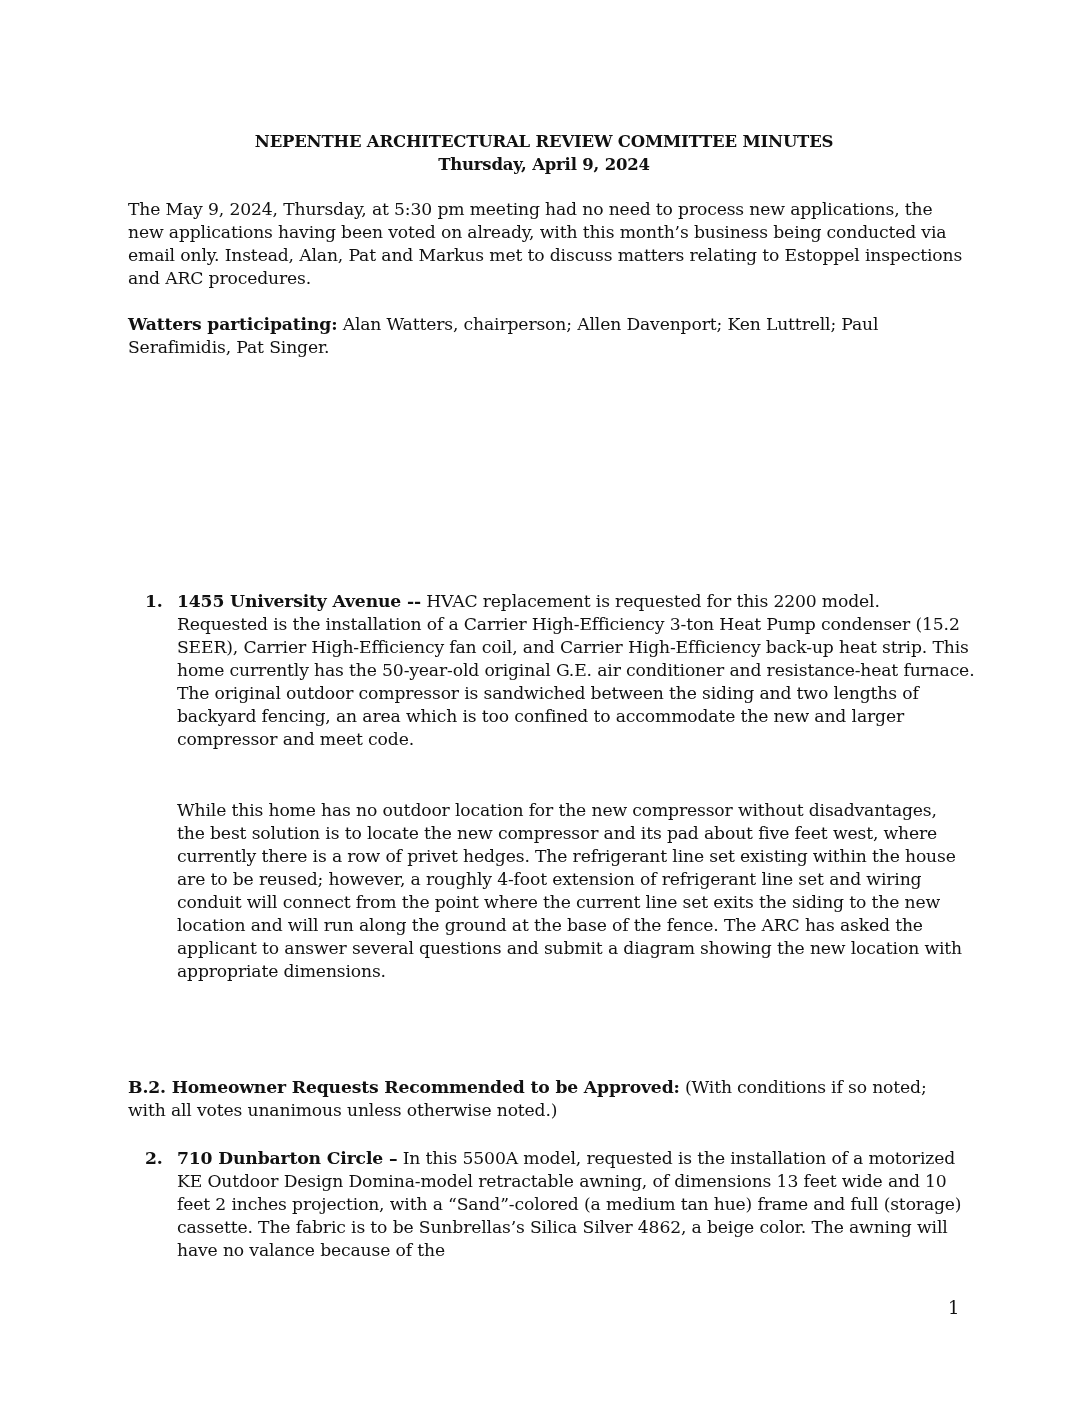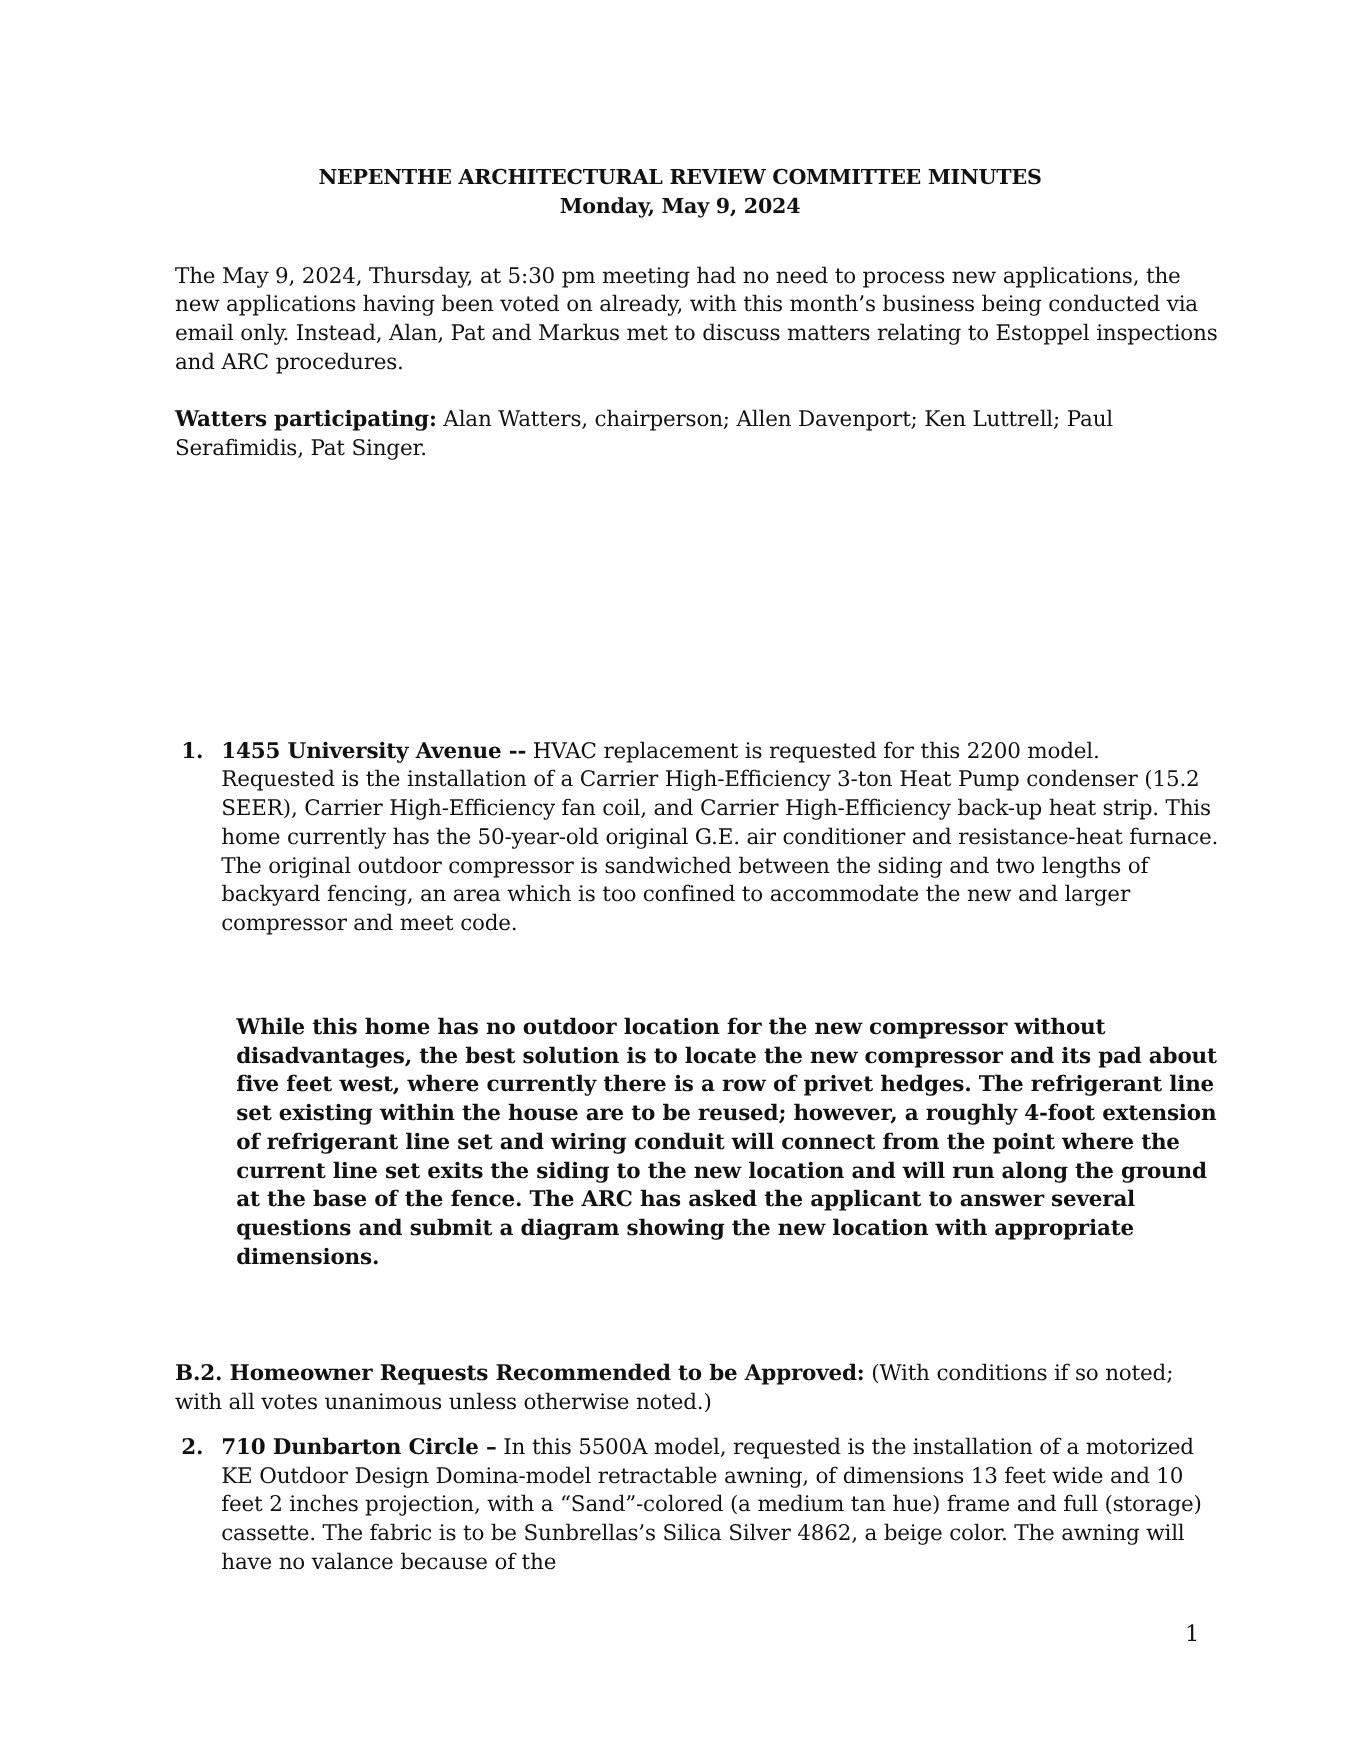--- a/index.html
+++ b/index.html
@@ -6,44 +6,44 @@
     body {
       width: 1088px; height: 1408px; position: relative; overflow: hidden;
       font-family: "DejaVu Serif", serif; color: #111111;
     }
     .page { position: absolute; left: 0; top: 0; width: 1088px; height: 1096px; }
     .title-block { position: absolute; left: 0; width: 1088px; top: 130px; text-align: center; }
     .title-line { font-weight: bold; font-size: 16.5px; line-height: 23px; letter-spacing: -0.2px; }
     .para {
       position: absolute; left: 128px; width: 840px;
       font-size: 17.2px; line-height: 23px; letter-spacing: -0.15px;
-      margin: 12px;
+      margin: 0;
     }
     .para b { font-weight: bold; }
     .item {
       position: absolute; left: 145px; width: 830px;
       font-size: 17.2px; line-height: 23px; letter-spacing: -0.15px;
     }
     .item .num { position: absolute; left: 0; top: 0; font-weight: bold; }
     .item .body { margin-left: 32px; display: block; }
     .item .addr { font-weight: bold; }
     .sub-para {
       position: absolute; left: 177px; width: 790px;
-      font-size: 17.2px; line-height: 23px; letter-spacing: -0.15px; margin: 12px; font-weight: bold;
+      font-size: 17.2px; line-height: 23px; letter-spacing: -0.15px; margin: 0;
     }
     .page-num { position: absolute; left: 948px; top: 1297px; font-size: 18px; }
   </style>
 </head>
 <body>
 
 <div class="page">
 
   <div class="title-block">
     <div class="title-line">NEPENTHE ARCHITECTURAL REVIEW COMMITTEE MINUTES</div>
-    <div class="title-line">Monday, May 9, 2024</div>
+    <div class="title-line">Thursday, April 9, 2024</div>
   </div>
 
   <p class="para" style="top:198px;">The May 9, 2024, Thursday, at 5:30 pm meeting had no need to process new applications, the new applications having been voted on already, with this month’s business being conducted via email only.  Instead, Alan, Pat and Markus met to discuss matters relating to Estoppel inspections and ARC procedures.</p>
 
   <p class="para" style="top:313px;"><b>Watters participating:</b><span> Alan Watters, chairperson; Allen Davenport; Ken Luttrell; Paul Serafimidis, Pat Singer.</span></p>
 
 
 
 
 

